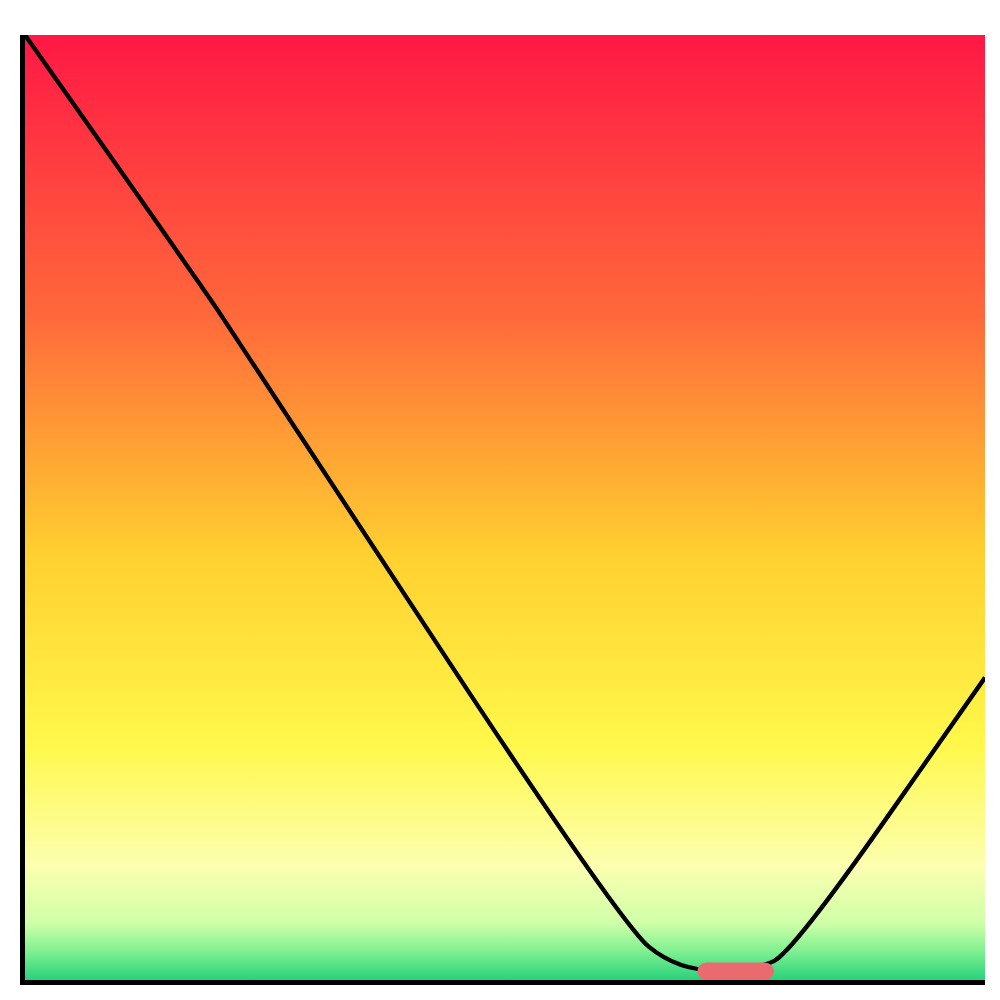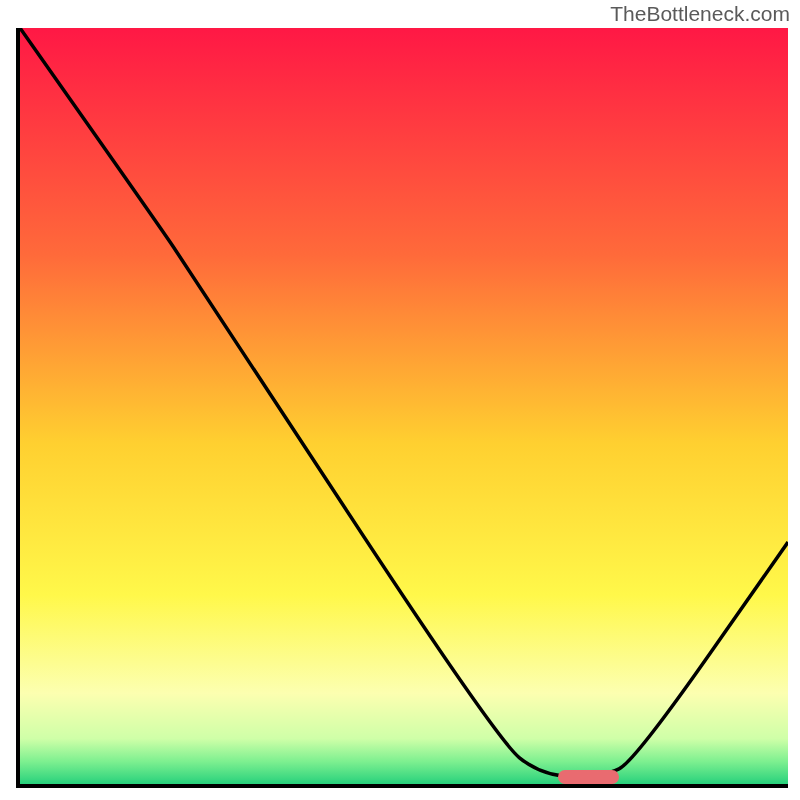--- a/index.html
+++ b/index.html
@@ -52,21 +52,20 @@
     position: absolute;
     height: 14px;
     border-radius: 7px;
     background: #e96b70;
   }
 </style>
 </head>
 <body>
 
 <div class="chart-container">
-  <div class="watermark">TheBottleneck.com</div>
   <div class="plot-area">
     <svg class="gradient-bg" viewBox="0 0 768 756" preserveAspectRatio="none">
       <defs>
         <linearGradient id="bg-grad" x1="0" y1="0" x2="0" y2="1">
             <stop offset="0%" stop-color="#ff1845"></stop>
             <stop offset="30%" stop-color="#ff6a3a"></stop>
             <stop offset="55%" stop-color="#ffd030"></stop>
             <stop offset="75%" stop-color="#fff84a"></stop>
             <stop offset="88%" stop-color="#fcffb0"></stop>
             <stop offset="94%" stop-color="#cfffa8"></stop>

